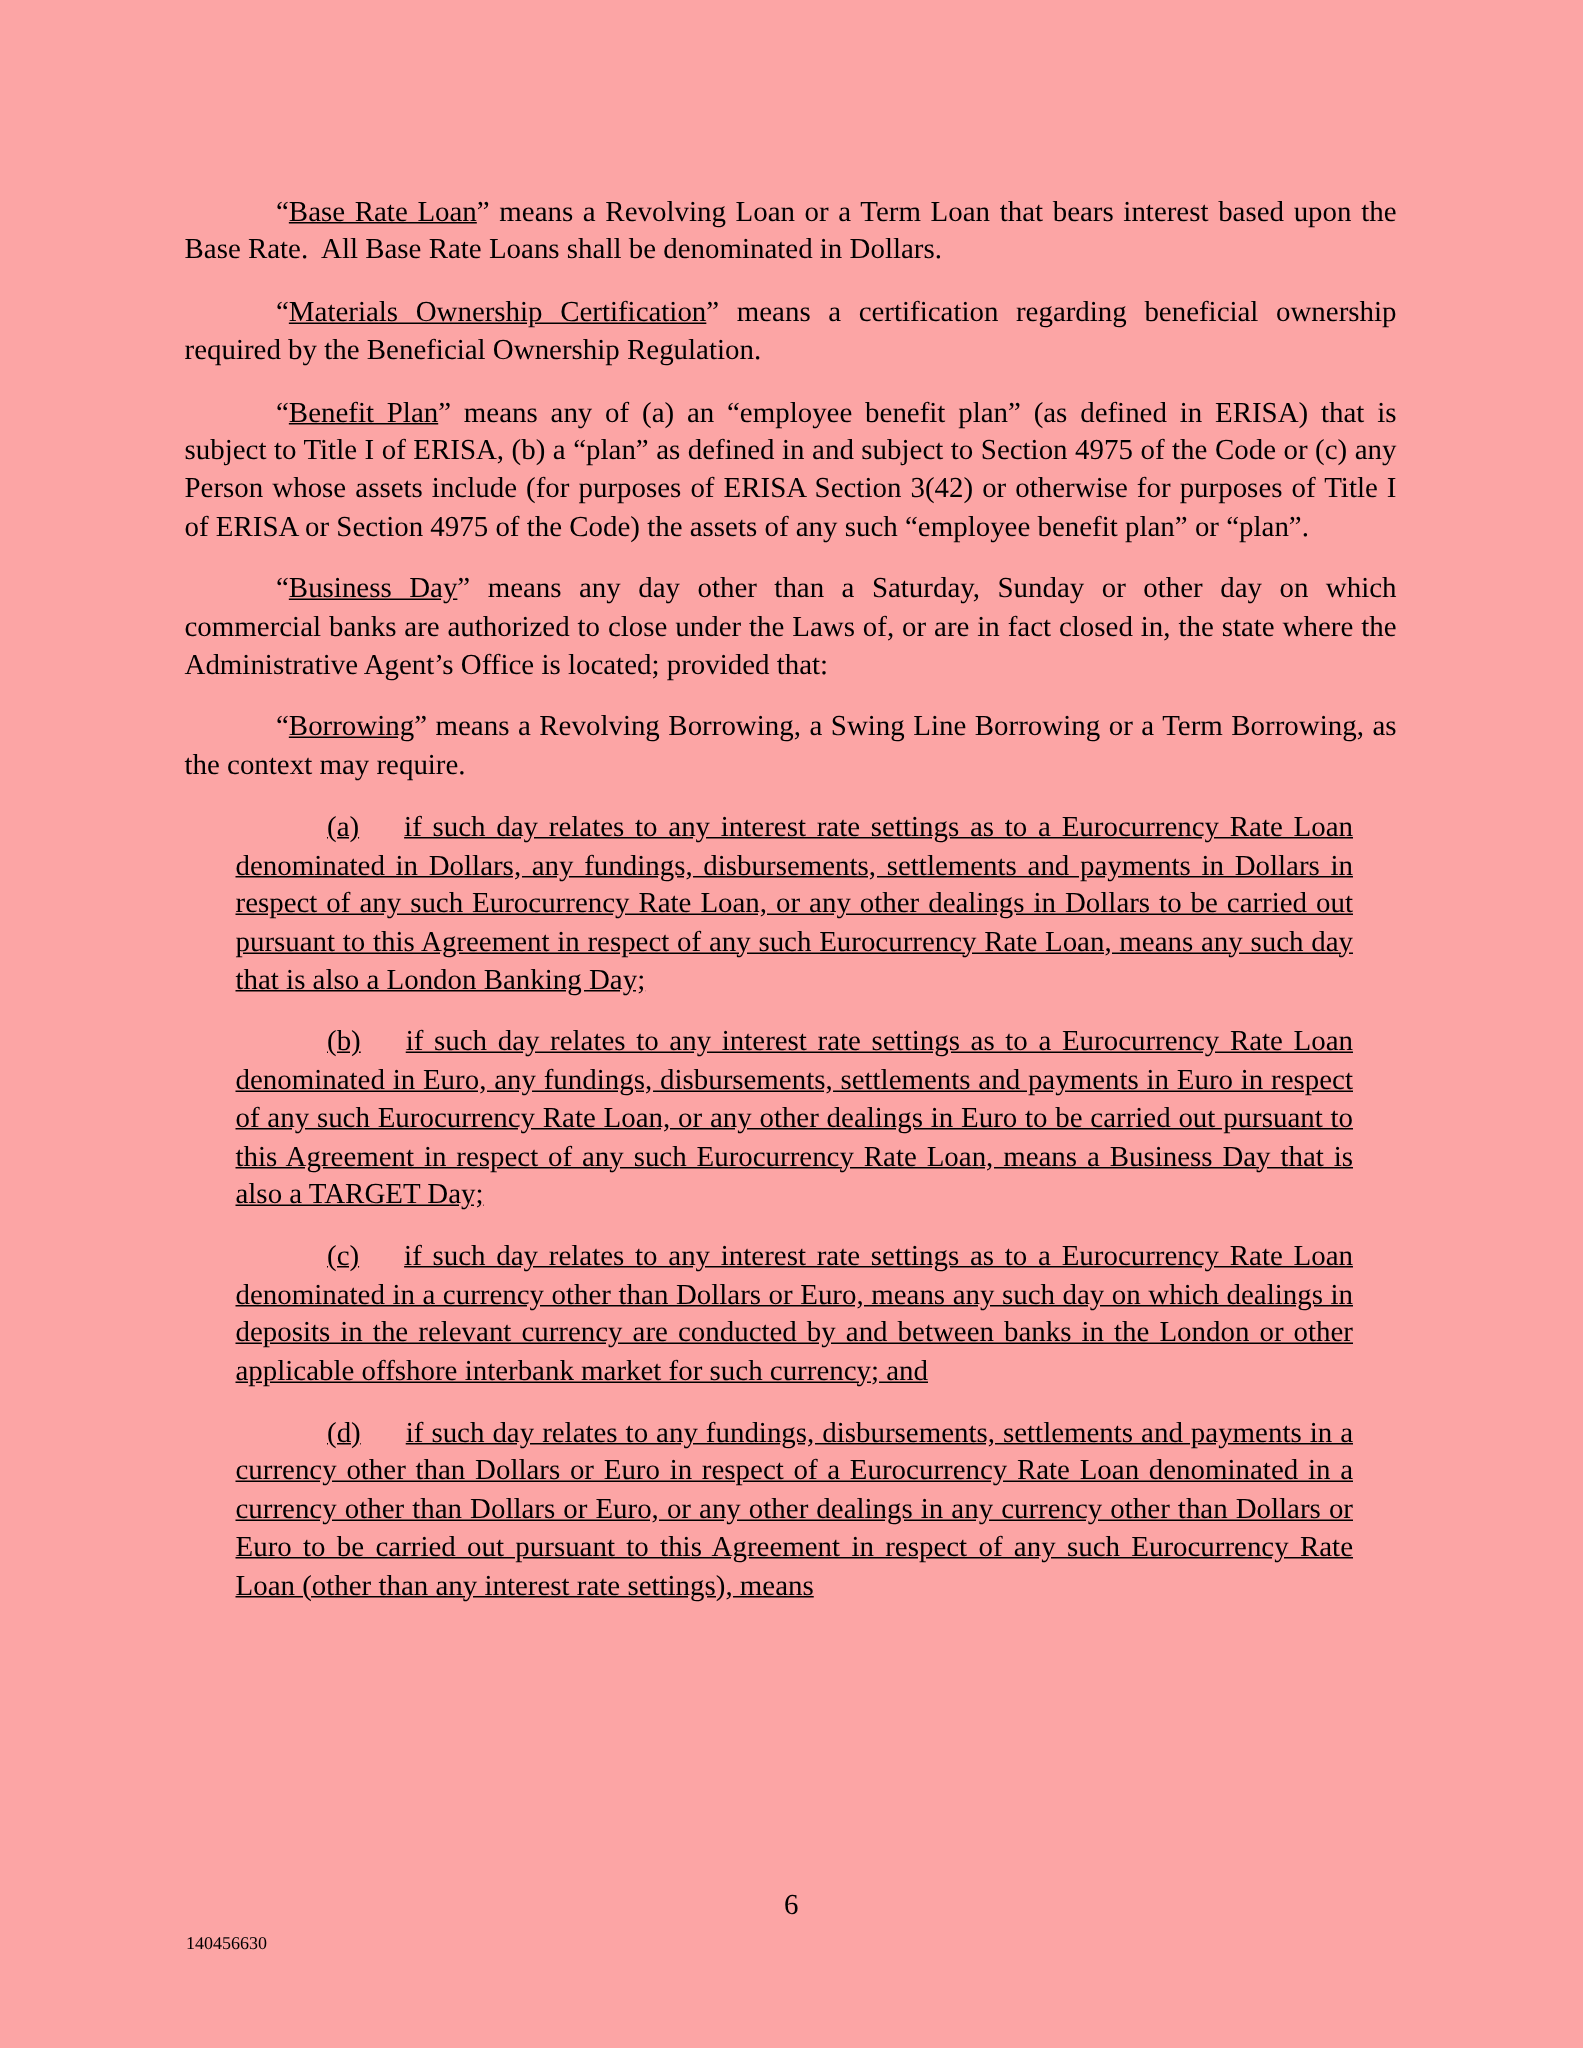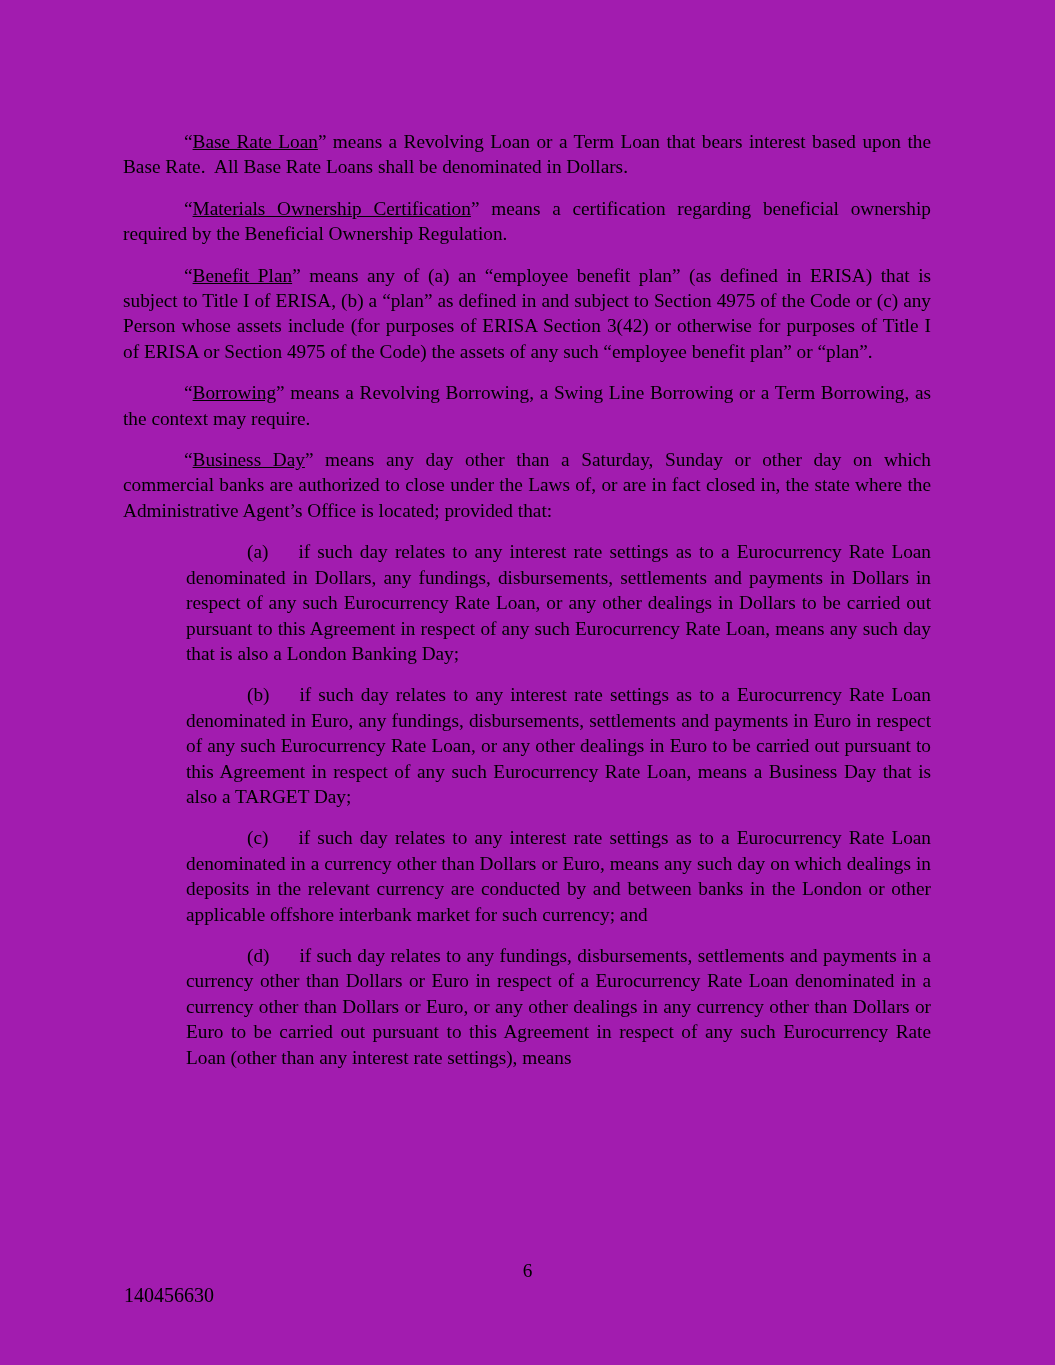--- a/index.html
+++ b/index.html
@@ -2,75 +2,76 @@
 <html><head>
 <meta charset="utf-8">
 <style>
   * { margin: 0; padding: 0; box-sizing: border-box; }
   html, body { background: #e8e8e8; }
   .page {
     position: relative;
     width: 1055px;
     height: 1365px;
     margin: 0 auto;
-    background: #a21caf;
+    background: #fca5a5;
     font-family: "Liberation Serif", serif;
     color: #000000;
     overflow: hidden;
   }
   .content {
     position: absolute;
     left: 123px;
     top: 129px;
     width: 808px;
     font-size: 19.3px;
     line-height: 25.4px;
     text-align: justify;
   }
   p.para {
     margin: 0 0 16px 0;
     text-indent: 61px;
   }
   p.clause {
-    margin-left: 63px;
+    margin-left: 34px;
     width: 745px;
+    text-decoration: underline;
   }
   .clause-label {
     margin-right: 30px;
   }
   .defined-term {
     text-decoration: underline;
   }
   .page-number {
     position: absolute;
     top: 1258px;
     left: 0;
     width: 100%;
     text-align: center;
     font-size: 19.3px;
     line-height: 25px;
   }
   .doc-id {
     position: absolute;
     top: 1286px;
     left: 124px;
-    font-size: 20px;
+    font-size: 12px;
     line-height: 18px;
   }
 </style>
 </head>
 <body>
 
 <div class="page">
   <div class="content">
       <p class="para definition"><span class="text-run">“</span><span class="defined-term">Base Rate Loan</span><span class="text-run">” means a Revolving Loan or a Term Loan that bears interest based upon the Base Rate.&nbsp; All Base Rate Loans shall be denominated in Dollars.</span></p>
       <p class="para definition"><span class="text-run">“</span><span class="defined-term">Materials Ownership Certification</span><span class="text-run">” means a certification regarding beneficial ownership required by the Beneficial Ownership Regulation.</span></p>
       <p class="para definition"><span class="text-run">“</span><span class="defined-term">Benefit Plan</span><span class="text-run">” means any of (a) an “employee benefit plan” (as defined in ERISA) that is subject to Title I of ERISA, (b) a “plan” as defined in and subject to Section 4975 of the Code or (c) any Person whose assets include (for purposes of ERISA Section 3(42) or otherwise for purposes of Title I of ERISA or Section 4975 of the Code) the assets of any such “employee benefit plan” or “plan”.</span></p>
+      <p class="para definition"><span class="text-run">“</span><span class="defined-term">Business Day</span><span class="text-run">” means any day other than a Saturday, Sunday or other day on which commercial banks are authorized to close under the Laws of, or are in fact closed in, the state where the Administrative Agent’s Office is located; provided that:</span></p>
       <p class="para definition"><span class="text-run">“</span><span class="defined-term">Borrowing</span><span class="text-run">” means a Revolving Borrowing, a Swing Line Borrowing or a Term Borrowing, as the context may require.</span></p>
-      <p class="para definition"><span class="text-run">“</span><span class="defined-term">Business Day</span><span class="text-run">” means any day other than a Saturday, Sunday or other day on which commercial banks are authorized to close under the Laws of, or are in fact closed in, the state where the Administrative Agent’s Office is located; provided that:</span></p>
       <p class="para clause"><span class="clause-label">(a)</span><span class="text-run">if such day relates to any interest rate settings as to a Eurocurrency Rate Loan denominated in Dollars, any fundings, disbursements, settlements and payments in Dollars in respect of any such Eurocurrency Rate Loan, or any other dealings in Dollars to be carried out pursuant to this Agreement in respect of any such Eurocurrency Rate Loan, means any such day that is also a London Banking Day;</span></p>
       <p class="para clause"><span class="clause-label">(b)</span><span class="text-run">if such day relates to any interest rate settings as to a Eurocurrency Rate Loan denominated in Euro, any fundings, disbursements, settlements and payments in Euro in respect of any such Eurocurrency Rate Loan, or any other dealings in Euro to be carried out pursuant to this Agreement in respect of any such Eurocurrency Rate Loan, means a Business Day that is also a TARGET Day;</span></p>
       <p class="para clause"><span class="clause-label">(c)</span><span class="text-run">if such day relates to any interest rate settings as to a Eurocurrency Rate Loan denominated in a currency other than Dollars or Euro, means any such day on which dealings in deposits in the relevant currency are conducted by and between banks in the London or other applicable offshore interbank market for such currency; and</span></p>
       <p class="para clause"><span class="clause-label">(d)</span><span class="text-run">if such day relates to any fundings, disbursements, settlements and payments in a currency other than Dollars or Euro in respect of a Eurocurrency Rate Loan denominated in a currency other than Dollars or Euro, or any other dealings in any currency other than Dollars or Euro to be carried out pursuant to this Agreement in respect of any such Eurocurrency Rate Loan (other than any interest rate settings), means</span></p>
     </div>
   <div class="page-number">6</div>
   <div class="doc-id">140456630</div>
 </div>
 
 </body></html>

